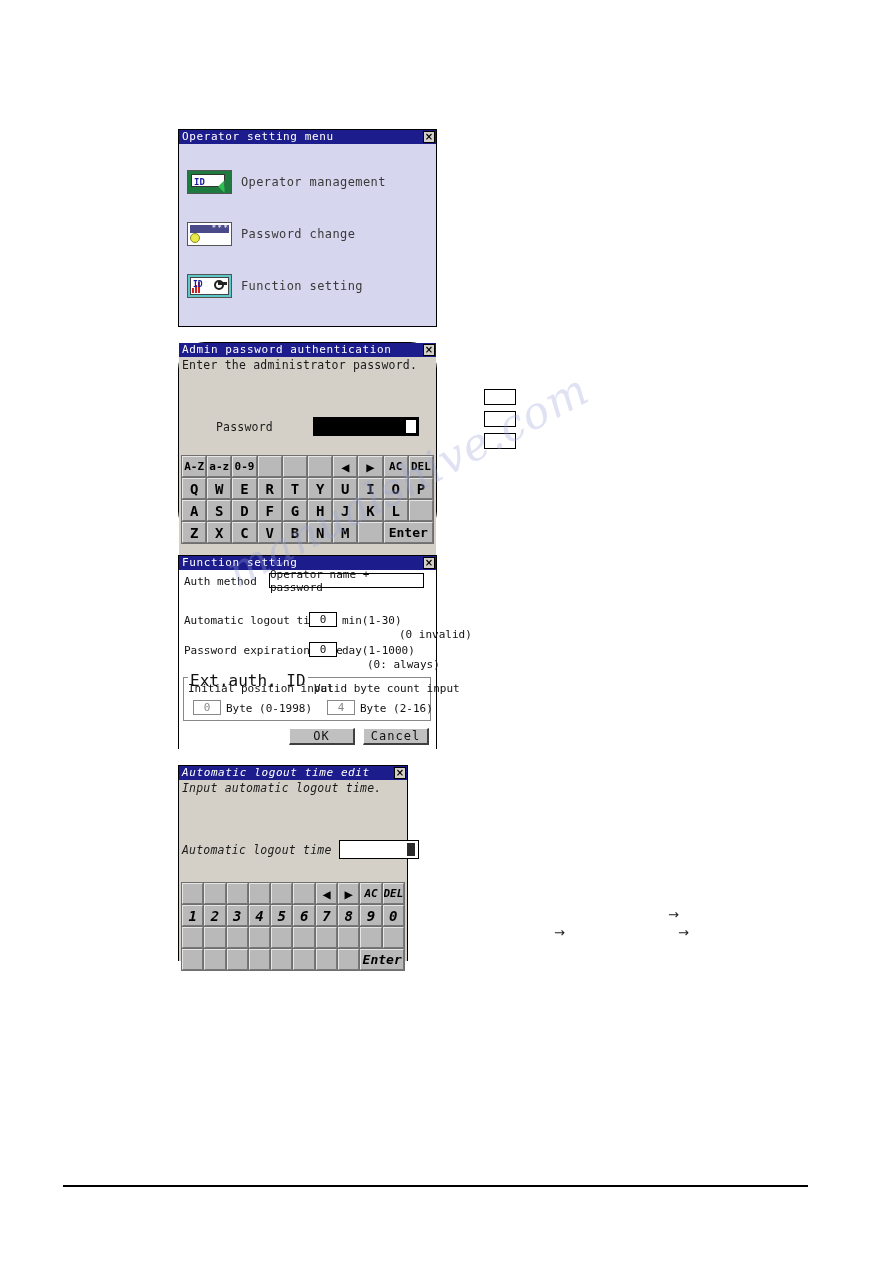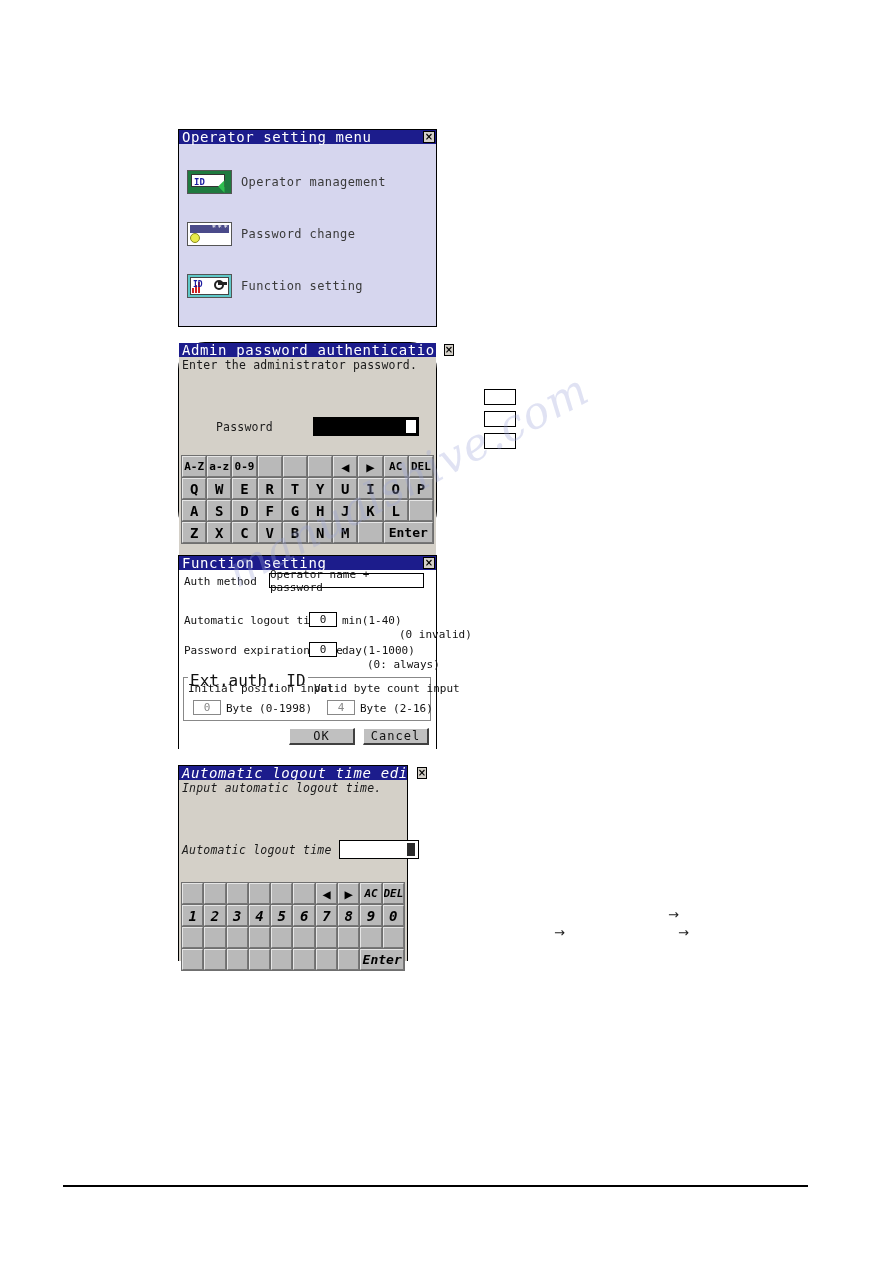--- a/index.html
+++ b/index.html
@@ -25,21 +25,21 @@
     height: 14px;
     background: #1c1c8c;
     display: flex;
     align-items: center;
     justify-content: space-between;
     padding: 0 1px 0 3px;
     box-sizing: border-box;
   }
   .titlebar .ttl {
     color: #ffffff;
-    font-size: 14px;
+    font-size: 11px;
     line-height: 12px;
     letter-spacing: 0.6px;
     white-space: nowrap;
     font-family: "DejaVu Sans Mono", "Liberation Mono", monospace;
   }
   .closebtn {
     width: 12px;
     height: 12px;
     background: #d4d0c8;
     border: 1px solid #000;
@@ -413,21 +413,21 @@
     <span class="ttl">Function setting</span>
     <span class="closebtn">×</span>
   </div>
   <div class="body">
 
     <div class="fs-label" style="left:5px; top:5px;">Auth method</div>
     <div class="fs-box" style="left:90px; top:3px; width:155px; height:15px;">Operator name + password</div>
 
     <div class="fs-label" style="left:5px; top:44px;">Automatic logout time</div>
     <div class="fs-numbox" style="left:130px; top:42px;">0</div>
-    <div class="fs-label" style="left:163px; top:44px;">min(1-40)</div>
+    <div class="fs-label" style="left:163px; top:44px;">min(1-30)</div>
     <div class="fs-label" style="left:176px; top:58px;margin-left:44px;">(0 invalid)</div>
 
     <div class="fs-label" style="left:5px; top:74px;">Password expiration date</div>
     <div class="fs-numbox" style="left:130px; top:72px;">0</div>
     <div class="fs-label" style="left:163px; top:74px;">day(1-1000)</div>
     <div class="fs-label" style="left:188px; top:88px;">(0: always)</div>
 
     <div class="fs-group" style="left:4px; top:107px; width:248px; height:44px;"></div>
     <div class="fs-group-title" style="left:9px; top:101px;">Ext.auth. ID</div>
 

